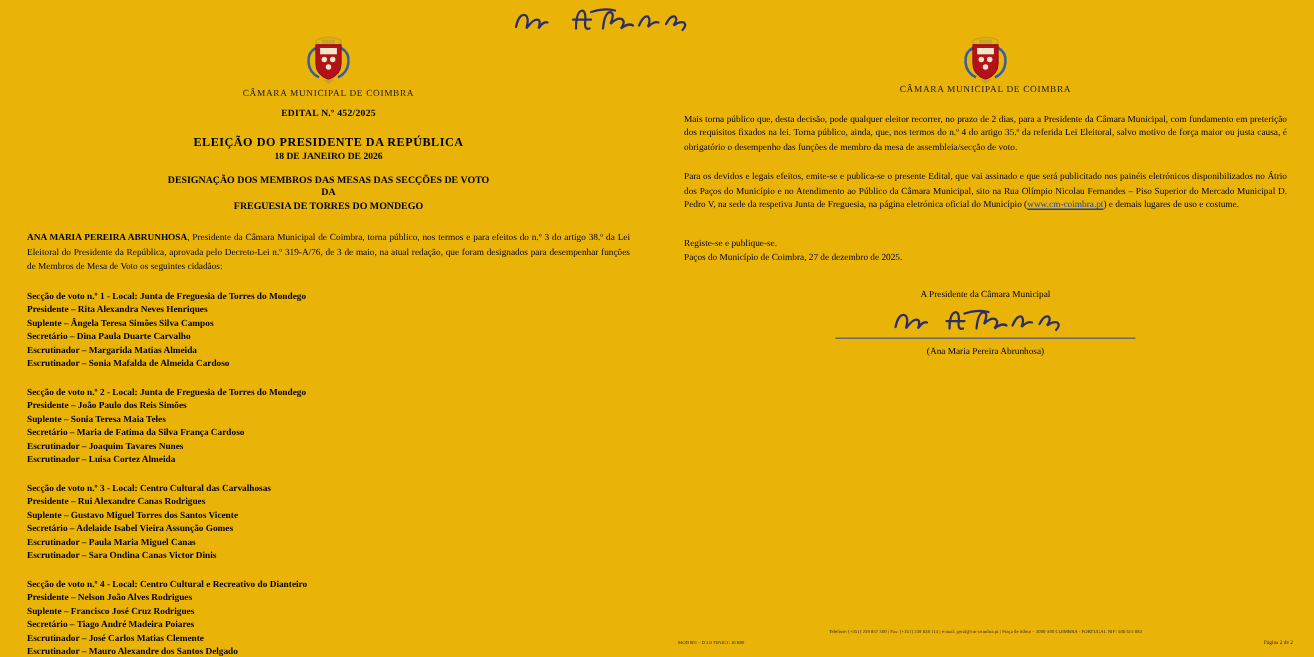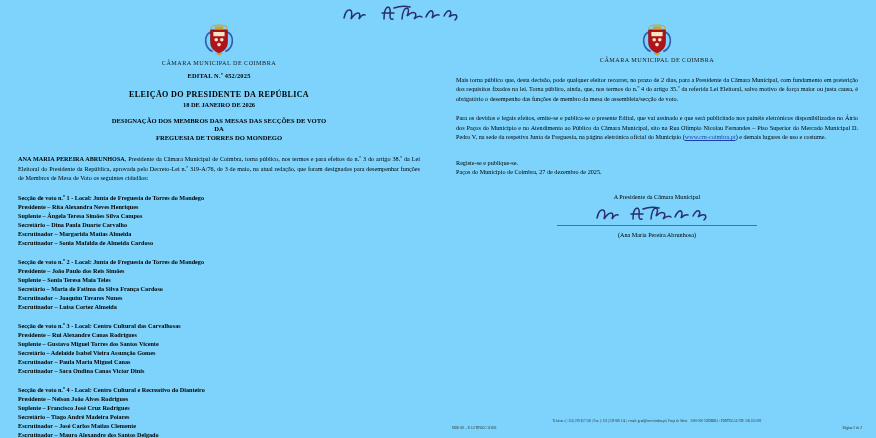--- a/index.html
+++ b/index.html
@@ -17,21 +17,21 @@
   }
   .page-spread {
     position: absolute;
     inset: 0;
     display: flex;
   }
   .page {
     position: relative;
     width: 438px;
     height: 438px;
-    background: #7dd3fc;
+    background: #eab308;
     box-sizing: border-box;
   }
   .page-left  { padding: 0 14px; }
   .page-right { padding: 0 14px; }
 
   
   .top-sign {
     position: absolute;
     top: 1px;
     left: 322px;

